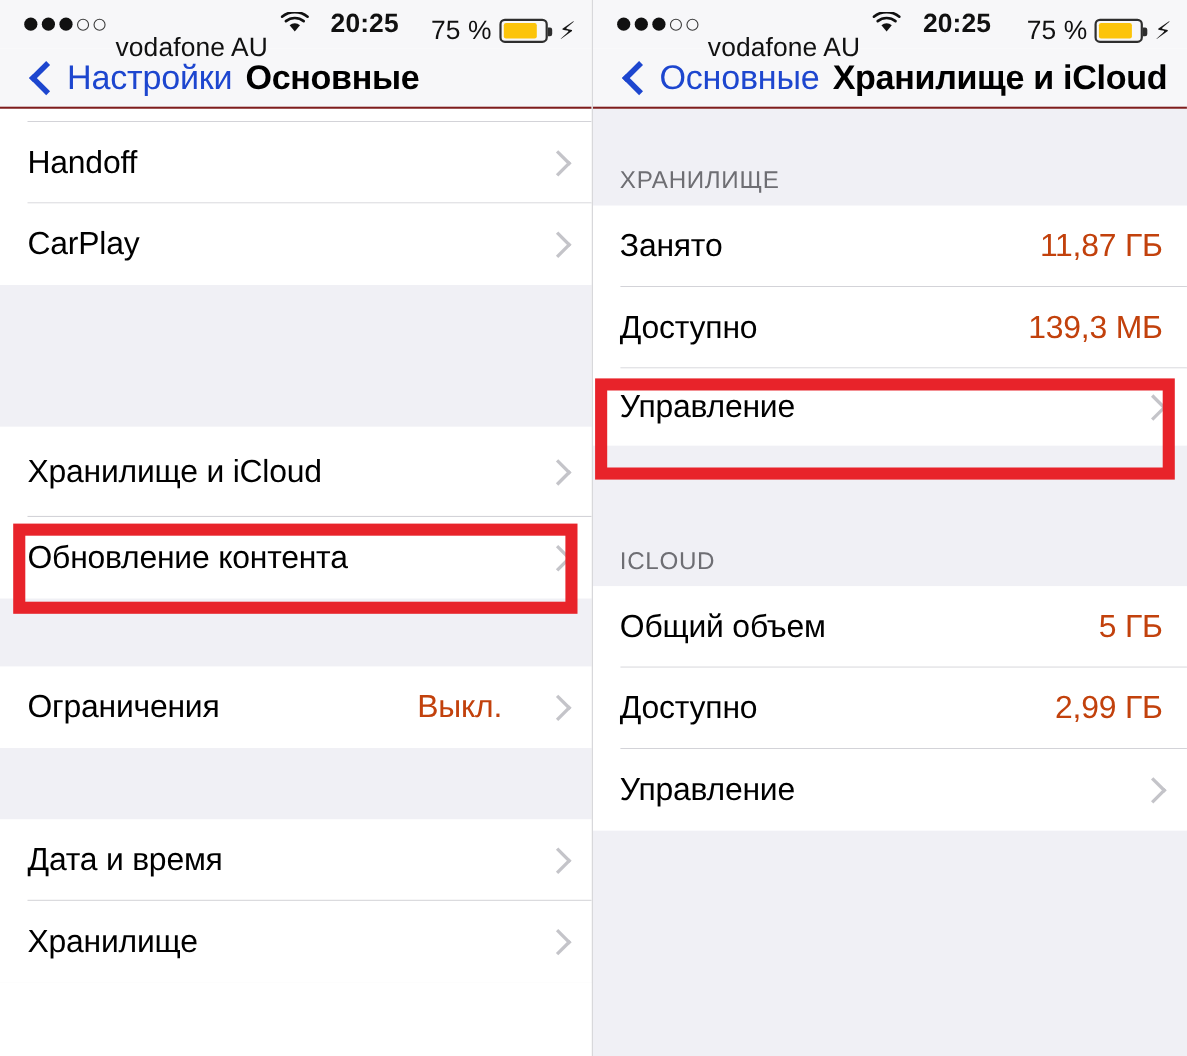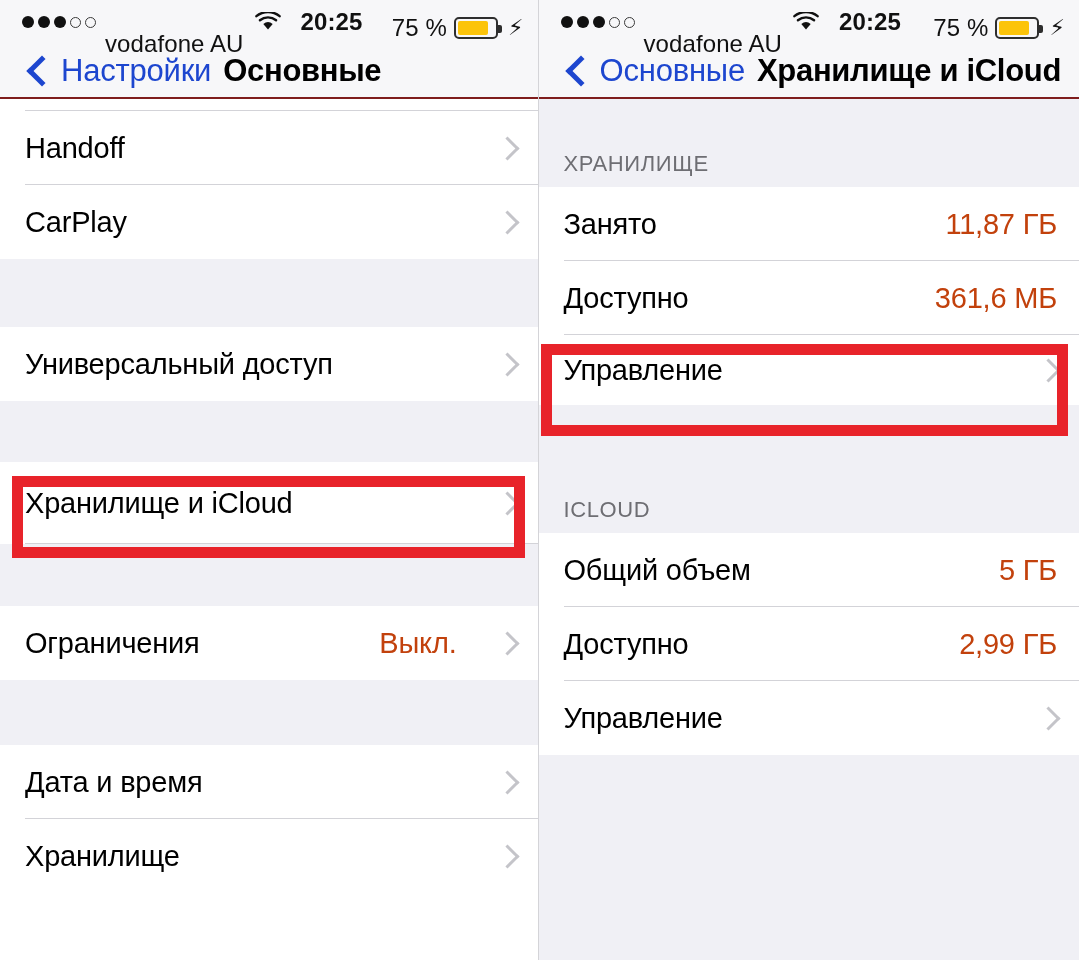--- a/index.html
+++ b/index.html
@@ -272,32 +272,30 @@
           <span class="chev"></span>
         </div>
         <div class="row">
           <span class="row-label">CarPlay</span>
           <span class="chev"></span>
         </div>
       </div>
 
       <div class="gap" style="height:68px"></div>
 
-      <div class="group">
-        <div class="row">
-          <span class="row-label">Универсальный доступ</span>
-          <span class="chev"></span>
-        </div>
-      </div>
 
       <div class="gap" style="height:61px"></div>
 
       <div class="group">
         <div class="row sep" style="height:82px">
           <span class="row-label">Хранилище и iCloud</span>
+          <span class="chev"></span>
+        </div>
+        <div class="row">
+          <span class="row-label">Обновление контента</span>
           <span class="chev"></span>
         </div>
       </div>
 
       <div class="gap" style="height:62px"></div>
 
       <div class="group">
         <div class="row">
           <span class="row-label">Ограничения</span>
           <span class="row-value">Выкл.</span>
@@ -364,21 +362,21 @@
 
       <div class="section-header" style="height:88px">ХРАНИЛИЩЕ</div>
 
       <div class="group">
         <div class="row sep">
           <span class="row-label">Занято</span>
           <span class="row-value nochev">11,87 ГБ</span>
         </div>
         <div class="row sep">
           <span class="row-label">Доступно</span>
-          <span class="row-value nochev">361,6 МБ</span>
+          <span class="row-value nochev">139,3 МБ</span>
         </div>
         <div class="row" style="height:70px">
           <span class="row-label">Управление</span>
           <span class="chev"></span>
         </div>
       </div>
 
       <div class="section-header" style="height:128px">ICLOUD</div>
 
       <div class="group">

